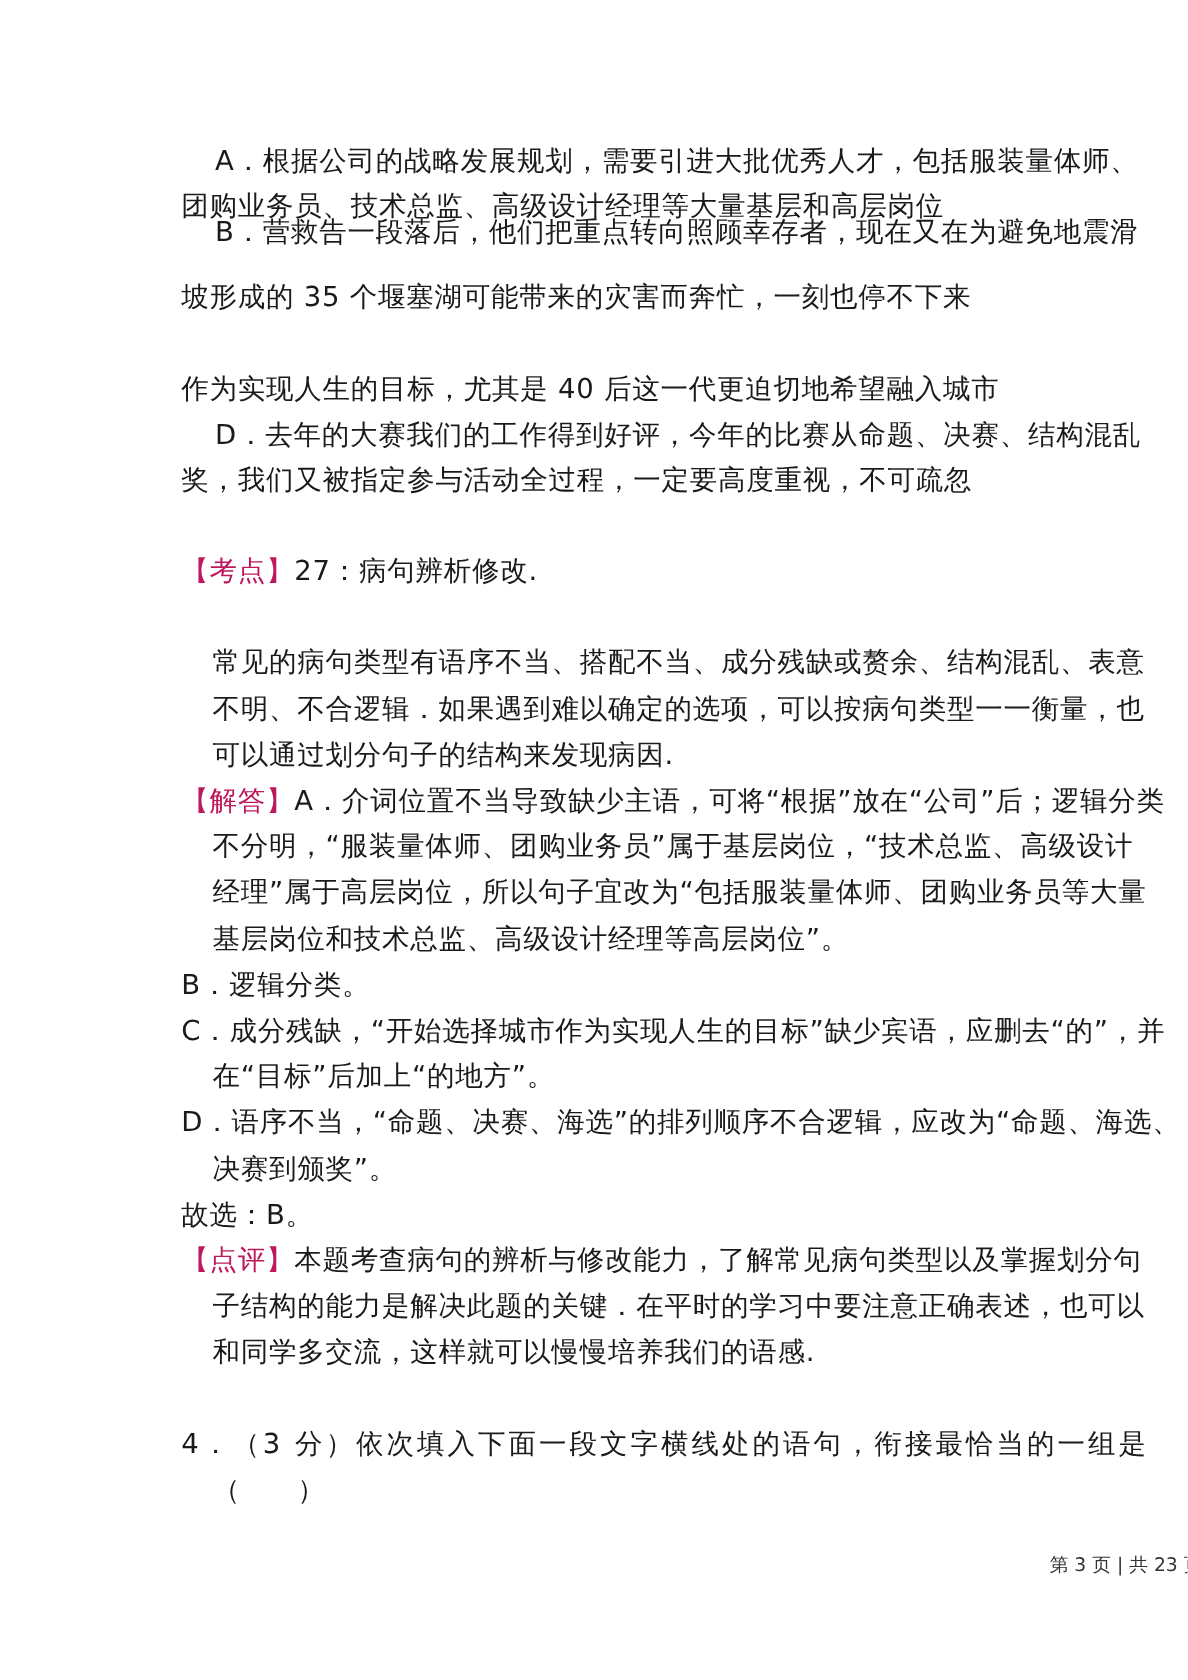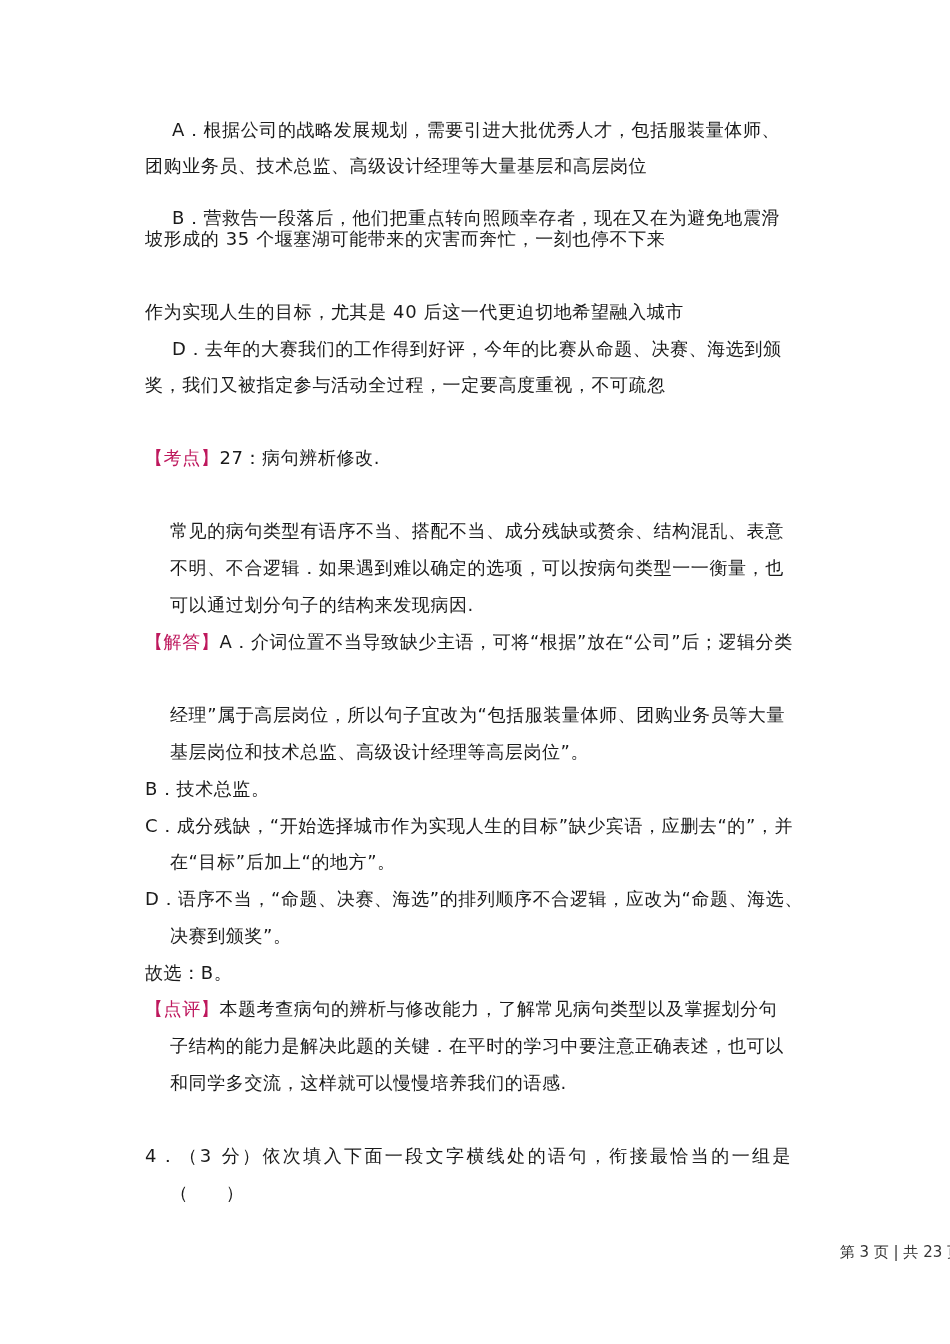--- a/index.html
+++ b/index.html
@@ -1,49 +1,50 @@
 <!DOCTYPE html>
 <html><head>
 <meta charset="utf-8">
 <style>
   html, body { margin: 0; padding: 0; background: #ffffff; }
   body { width: 950px; height: 1344px; position: relative; overflow: hidden;
          font-family: "DejaVu Sans", "Liberation Sans", sans-serif; color: #1a1a1a; }
   .page { position: absolute; left: 0; top: 0; width: 950px; height: 1344px; }
-  .line { position: absolute; font-size: 18px; line-height: 22px; white-space: nowrap; letter-spacing: 0.6px; }
+  .line { position: absolute; font-size: 22px; line-height: 22px; white-space: nowrap; letter-spacing: 0.6px; }
   .tag { color: #be185d; }
   .footer { position: absolute; top: 1243px; left: 12px; width: 950px; text-align: right;
             font-size: 15px; color: #333; }
 </style>
 </head>
 <body>
 
 <div class="page">
   <div class="line" style="left:172px;top:119px">A．根据公司的战略发展规划，需要引进大批优秀人才，包括服装量体师、</div>
   <div class="line" style="left:145px;top:155px">团购业务员、技术总监、高级设计经理等大量基层和高层岗位</div>
-  <div class="line" style="left:172px;top:207px">B．营救告一段落后，他们把重点转向照顾幸存者，现在又在为避免地震滑</div>
+  <div class="line" style="left:172px;top:176px">B．营救告一段落后，他们把重点转向照顾幸存者，现在又在为避免地震滑</div>
   <div class="line" style="left:145px;top:228px">坡形成的 35 个堰塞湖可能带来的灾害而奔忙，一刻也停不下来</div>
   <div class="line" style="left:145px;top:301px">作为实现人生的目标，尤其是 40 后这一代更迫切地希望融入城市</div>
-  <div class="line" style="left:172px;top:338px">D．去年的大赛我们的工作得到好评，今年的比赛从命题、决赛、海选到颁</div>
+  <div class="line" style="left:172px;top:338px">D．去年的大赛我们的工作得到好评，今年的比赛从命题、决赛、结构混乱</div>
   <div class="line" style="left:145px;top:374px">奖，我们又被指定参与活动全过程，一定要高度重视，不可疏忽</div>
 
   <div class="line" style="left:145px;top:447px">
     <span class="tag">【考点】</span><span>27：病句辨析修改.</span>
   </div>
 
   <div class="line" style="left:170px;top:520px">常见的病句类型有语序不当、搭配不当、成分残缺或赘余、结构混乱、表意</div>
   <div class="line" style="left:170px;top:557px">不明、不合逻辑．如果遇到难以确定的选项，可以按病句类型一一衡量，也</div>
   <div class="line" style="left:170px;top:594px">可以通过划分句子的结构来发现病因.</div>
 
   <div class="line" style="left:145px;top:631px">
     <span class="tag">【解答】</span><span>A．介词位置不当导致缺少主语，可将“根据”放在“公司”后；逻辑分类</span>
   </div>
+  <div class="line" style="left:170px;top:667px">不分明，“服装量体师、团购业务员”属于基层岗位，“技术总监、高级设计</div>
   <div class="line" style="left:170px;top:704px">经理”属于高层岗位，所以句子宜改为“包括服装量体师、团购业务员等大量</div>
   <div class="line" style="left:170px;top:741px">基层岗位和技术总监、高级设计经理等高层岗位”。</div>
-  <div class="line" style="left:145px;top:778px">B．技术总监。</div>
+  <div class="line" style="left:145px;top:778px">B．逻辑分类。</div>
   <div class="line" style="left:145px;top:815px">C．成分残缺，“开始选择城市作为实现人生的目标”缺少宾语，应删去“的”，并</div>
   <div class="line" style="left:170px;top:851px">在“目标”后加上“的地方”。</div>
   <div class="line" style="left:145px;top:888px">D．语序不当，“命题、决赛、海选”的排列顺序不合逻辑，应改为“命题、海选、</div>
   <div class="line" style="left:170px;top:925px">决赛到颁奖”。</div>
   <div class="line" style="left:145px;top:962px">故选：B。</div>
 
   <div class="line" style="left:145px;top:998px">
     <span class="tag">【点评】</span><span>本题考查病句的辨析与修改能力，了解常见病句类型以及掌握划分句</span>
   </div>
   <div class="line" style="left:170px;top:1035px">子结构的能力是解决此题的关键．在平时的学习中要注意正确表述，也可以</div>

